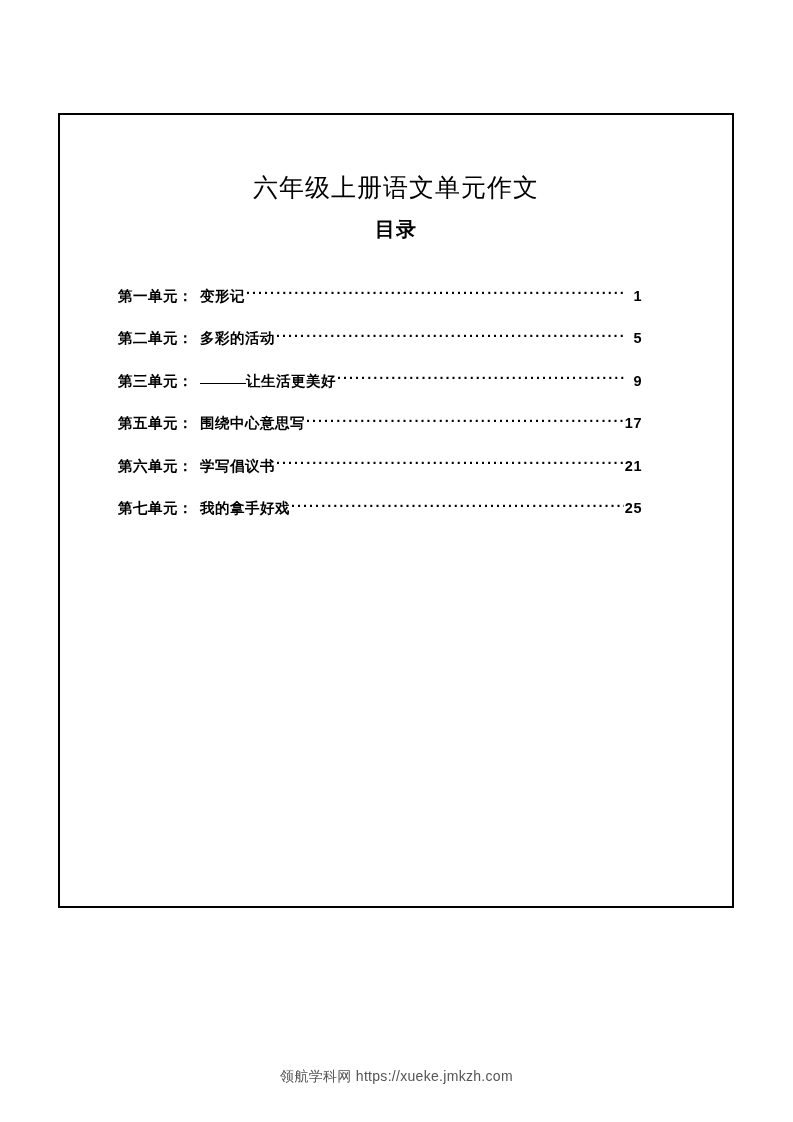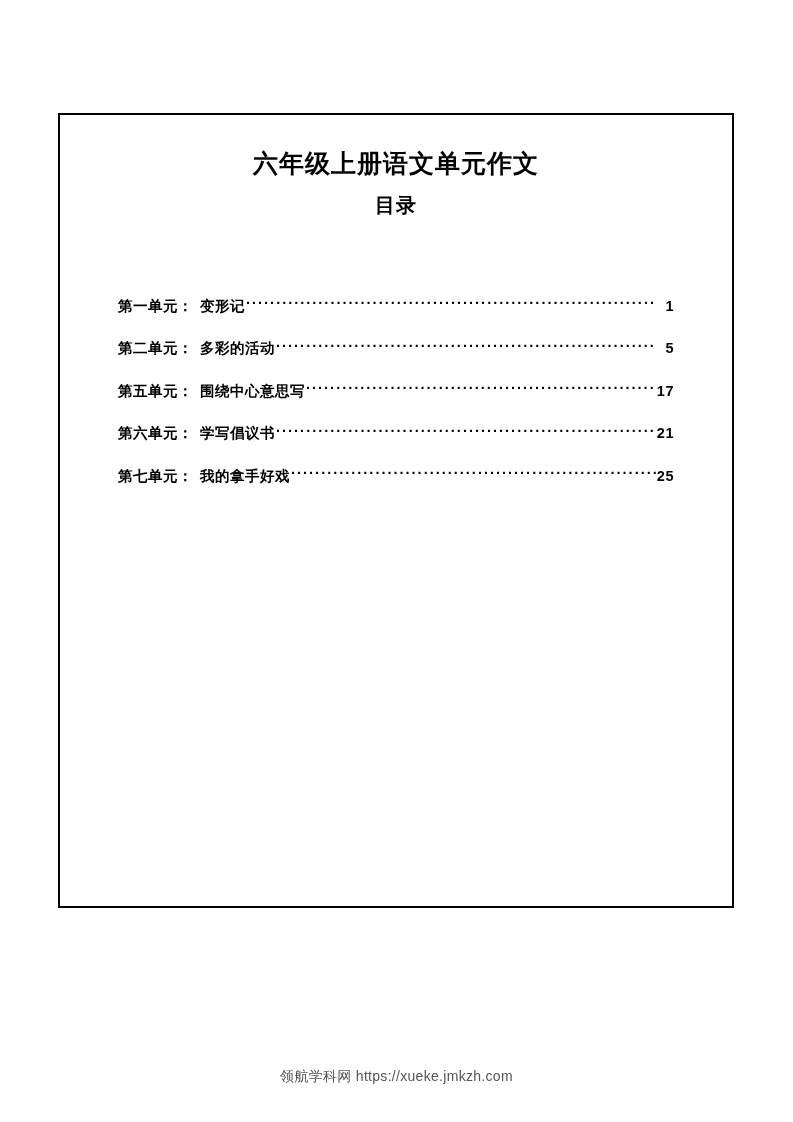--- a/index.html
+++ b/index.html
@@ -23,37 +23,37 @@
     width: 676px;
     height: 795px;
     border: 2px solid #000000;
     box-sizing: border-box;
     background: #ffffff;
   }
 
   .doc-title {
     text-align: center;
     font-size: 25px;
-    font-weight: bold;
+    font-weight: normal;
     letter-spacing: 1px;
-    margin-top: 32px;
+    margin-top: 56px;
     line-height: 1.3;
   }
 
   .doc-subtitle {
     text-align: center;
     font-size: 20px;
     font-weight: bold;
     letter-spacing: 1px;
     margin-top: 12px;
   }
 
   .toc {
-    margin-top: 78px;
-    padding: 0 58px 0 58px;
+    margin-top: 44px;
+    padding: 0 90px 0 58px;
   }
 
   .toc-entry {
     display: flex;
     align-items: baseline;
     font-size: 14.5px;
     font-weight: bold;
     line-height: 1;
     margin-bottom: 26px;
     white-space: nowrap;
@@ -141,20 +141,28 @@
     </div>
 
     <div class="toc-entry">
       <span class="toc-unit">第二单元：</span>
       <span class="toc-gap"></span>
       <span class="toc-title">多彩的活动</span>
       <span class="toc-leader"></span>
       <span class="toc-page">5</span>
     </div>
 
+    <div class="toc-entry">
+      <span class="toc-unit">第三单元：</span>
+      <span class="toc-gap"></span>
+      <span class="toc-blank"></span>
+      <span class="toc-title">让生活更美好</span>
+      <span class="toc-leader"></span>
+      <span class="toc-page">9</span>
+    </div>
 
 
     <div class="toc-entry">
       <span class="toc-unit">第五单元：</span>
       <span class="toc-gap"></span>
       <span class="toc-title">围绕中心意思写</span>
       <span class="toc-leader"></span>
       <span class="toc-page">17</span>
     </div>
 

